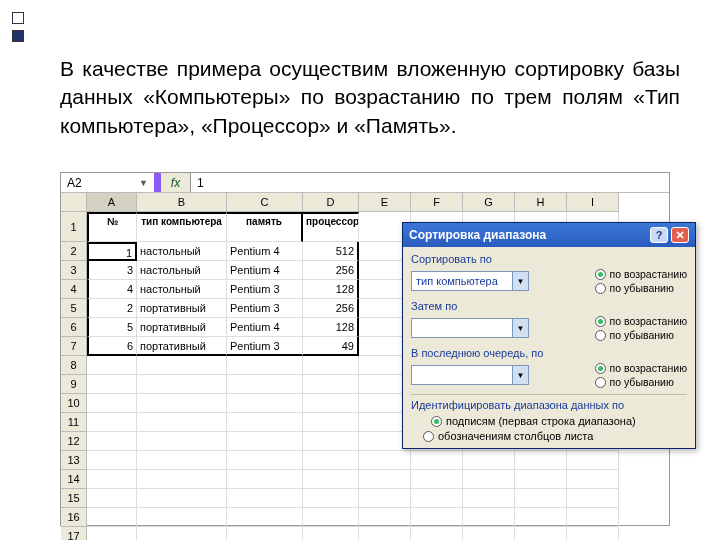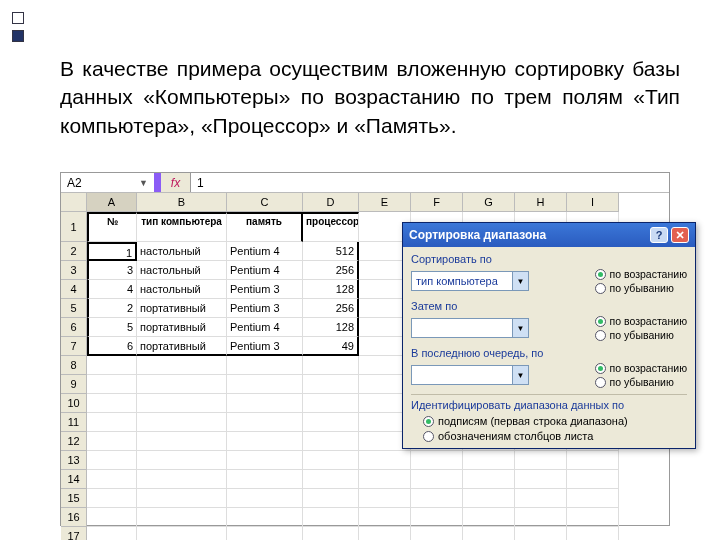--- a/index.html
+++ b/index.html
@@ -5,21 +5,21 @@
   * { box-sizing: border-box; margin: 0; padding: 0; }
   body { font-family: Arial, sans-serif; width: 720px; height: 540px; background: #fff; position: relative; }
   .bullets { position: absolute; top: 12px; left: 12px; }
   .bullets span { display: block; width: 12px; height: 12px; border: 1px solid #334; margin-bottom: 6px; }
   .bullets span.filled { background: #223366; }
   .slide-text { position: absolute; top: 55px; left: 60px; right: 40px; font-size: 21px; line-height: 1.35; text-align: justify; color: #000; }
   .sheet { position: absolute; top: 172px; left: 60px; right: 50px; bottom: 14px; border: 1px solid #999; background: #fff; font-size: 12px; }
   .namebox-row { display: flex; border-bottom: 1px solid #bbb; height: 20px; background: #ece9d8; }
   .namebox { width: 100px; border-right: 7px solid #8b5cf6; display: flex; align-items: center; padding: 0 6px; background: #fff; justify-content: space-between; }
   .nb-dd { font-size: 9px; color: #555; }
-  .fx { width: 30px; border-right: 1px solid #999; display: flex; align-items: center; justify-content: center; font-style: italic; color: #be185d; }
+  .fx { width: 30px; border-right: 1px solid #999; display: flex; align-items: center; justify-content: center; font-style: italic; color: #14532d; }
   .formula { flex: 1; display: flex; align-items: center; padding: 0 6px; background: #fff; }
   .grid { display: grid; grid-template-columns: 26px 50px 90px 76px 56px repeat(5, 52px); }
   .hdr, .rowhdr { background: #ece9d8; border-right: 1px solid #bbb; border-bottom: 1px solid #bbb; text-align: center; font-size: 11px; height: 19px; line-height: 19px; }
   .hdr.sel { background: #d6d2c1; }
   .rowhdr { font-size: 11px; }
   .cell { border-right: 1px solid #ddd; border-bottom: 1px solid #ddd; font-size: 11px; height: 19px; line-height: 19px; padding: 0 3px; overflow: hidden; white-space: nowrap; }
   .cell.b { font-weight: bold; text-align: center; font-size: 10px; line-height: 1.1; padding-top: 2px; }
   .cell.b.two { height: 30px; }
   .cell.num { text-align: right; }
   .cell.txt { text-align: left; }
@@ -325,21 +325,21 @@
             </div>
           <div class="radio-row">
               <span class="radio"></span>
               <span>по убыванию</span>
             </div>
         </div>
       </div>
     </div>
     <div class="ident">
       <div class="ident-label">Идентифицировать диапазона данных по</div>
-      <div class="radio-row" style="margin-left:12px">
+      <div class="radio-row" style="margin-left:20px">
           <span class="radio on"></span>
           <span>подписям (первая строка диапазона)</span>
         </div>
       <div class="radio-row" style="margin-left:12px;margin-top:3px">
           <span class="radio"></span>
           <span>обозначениям столбцов листа</span>
         </div>
     </div>
   </div>
 </div>

